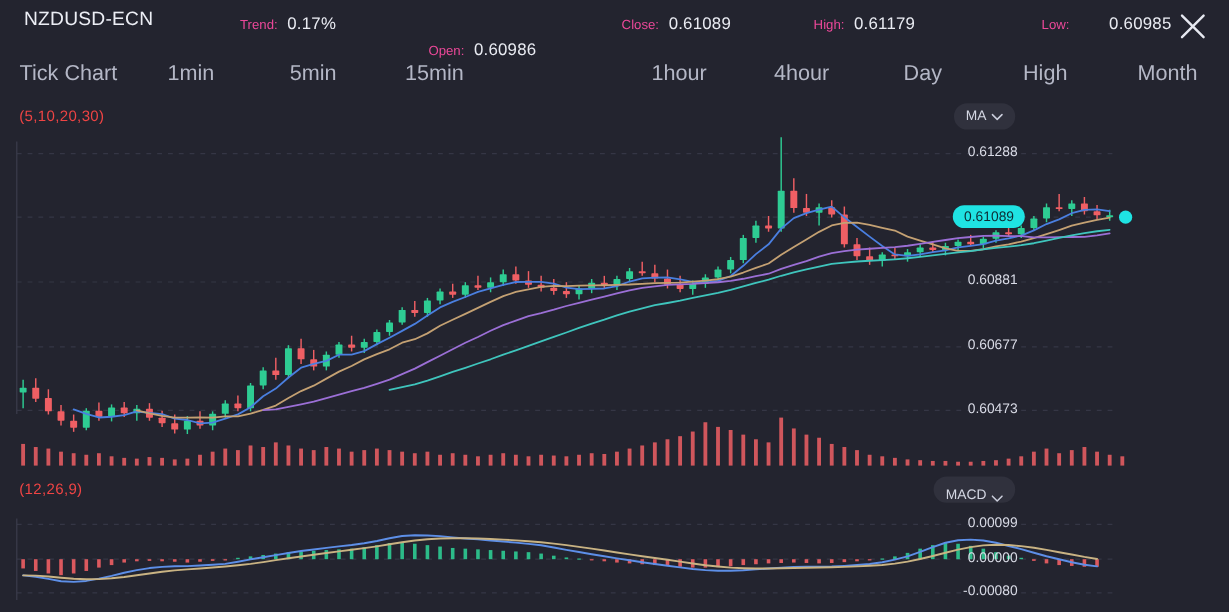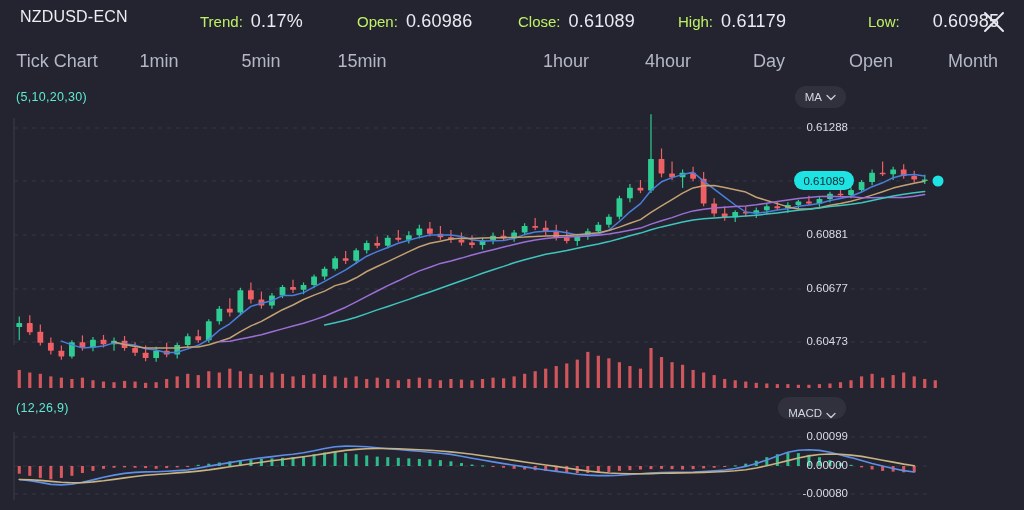--- a/index.html
+++ b/index.html
@@ -14,24 +14,24 @@
   
   .header {
     position: absolute; left: 0; top: 0; width: 1024px; height: 40px;
     display: flex; align-items: center;
   }
   .symbol {
     position: absolute; left: 20px; top: 8px;
     font-size: 16px; color: #eceef5; letter-spacing: .2px;
   }
   .quote-group { position: absolute; top: 11px; display: flex; align-items: baseline; gap: 8px; }
-  .q-label { font-size: 15px; color: #bef264; text-align: right; }
-  .q-value { font-size: 18px; color: #e9ebf2; letter-spacing: .2px; }
+  .q-label { font-size: 11px; color: #ec4899; text-align: right; }
+  .q-value { font-size: 14px; color: #e9ebf2; letter-spacing: .2px; }
   .g-trend { left: 200px; }
-  .g-open  { left: 357px; }
+  .g-open  { left: 357px; margin-top: 22px; }
   .g-close { left: 518px; }
   .g-high  { left: 678px; }
   .g-low   { left: 868px; gap: 33px; }
 
   .close-btn {
     position: absolute; right: 14px; top: 6px; width: 32px; height: 32px;
     cursor: pointer;
   }
   .close-btn svg { display: block; }
 
@@ -44,21 +44,21 @@
     display: flex; flex-direction: column; align-items: center; justify-content: center;
     font-size: 18px; color: #b4b7c6; cursor: pointer; white-space: nowrap;
   }
   .tab.active { color: #1fe3e3; }
   .tab .dot {
     position: absolute; bottom: 2px; width: 4px; height: 4px; background: #1fe3e3;
     border-radius: 1px; display: none;
   }
   .tab.active .dot { display: block; }
   .ind-label {
-    position: absolute; font-size: 12.5px; color: #5eead4; letter-spacing: .3px;
+    position: absolute; font-size: 12.5px; color: #ef4444; letter-spacing: .3px;
   }
   .ind-select {
     position: absolute; height: 22px; padding: 0 10px;
     background: #30313d; border-radius: 11px;
     display: flex; align-items: center; gap: 4px;
     font-size: 11.5px; color: #d3d6e2; cursor: pointer;
   }
   .ind-select .chev { display: block; }
 
   .axis-label {
@@ -124,21 +124,21 @@
       <div class="tab" style="left: 511px; width: 110px;">
         <span>1hour</span>
       </div>
       <div class="tab" style="left: 613px; width: 110px;">
         <span>4hour</span>
       </div>
       <div class="tab" style="left: 714px; width: 110px;">
         <span>Day</span>
       </div>
       <div class="tab" style="left: 816px; width: 110px;">
-        <span>Open</span>
+        <span>High</span>
       </div>
       <div class="tab" style="left: 918px; width: 110px;">
         <span>Month</span>
       </div>
     </div>
 
   <svg id="chart-svg" width="1024" height="510" style="position:absolute;left:0;top:0;pointer-events:none">
       <line x1="14" y1="128" x2="930" y2="128" stroke="#3b3d4d" stroke-width="1" stroke-dasharray="4 5" opacity="0.75"></line>
       <line x1="14" y1="181" x2="930" y2="181" stroke="#3b3d4d" stroke-width="1" stroke-dasharray="4 5" opacity="0.75"></line>
       <line x1="14" y1="235" x2="930" y2="235" stroke="#3b3d4d" stroke-width="1" stroke-dasharray="4 5" opacity="0.75"></line>

